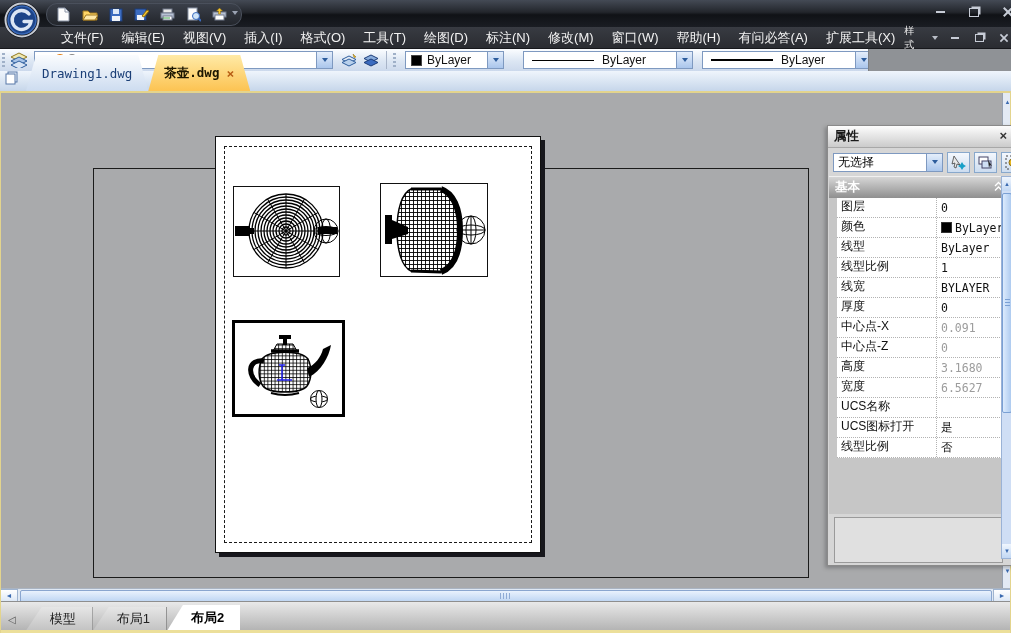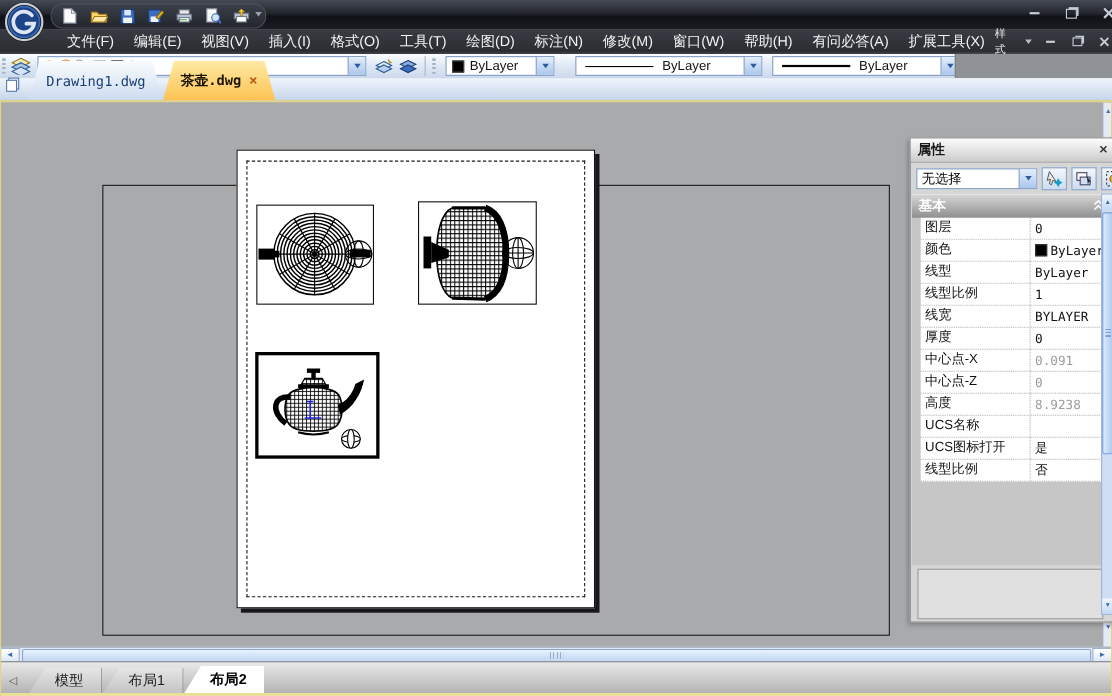--- a/index.html
+++ b/index.html
@@ -509,21 +509,25 @@
       <div class="prow">
         <span class="plabel">中心点-X</span>
         <span class="pval muted">0.091</span>
       </div>
       <div class="prow">
         <span class="plabel">中心点-Z</span>
         <span class="pval muted">0</span>
       </div>
       <div class="prow">
         <span class="plabel">高度</span>
-        <span class="pval muted">8.9238</span>
+        <span class="pval muted">3.1680</span>
+      </div>
+      <div class="prow">
+        <span class="plabel">宽度</span>
+        <span class="pval muted">6.5627</span>
       </div>
 
       <div class="prow">
         <span class="plabel">UCS名称</span>
         <span class="pval"></span>
       </div>
       <div class="prow">
         <span class="plabel">UCS图标打开</span>
         <span class="pval">是</span>
       </div>

